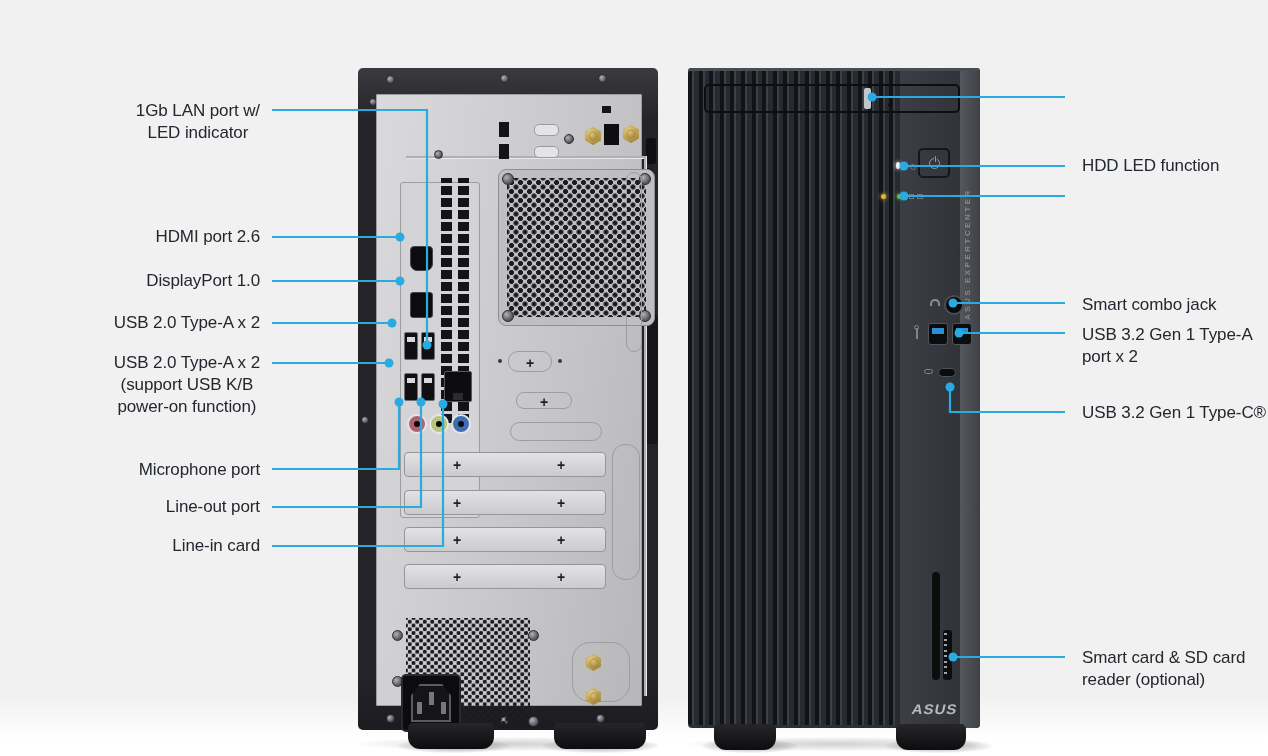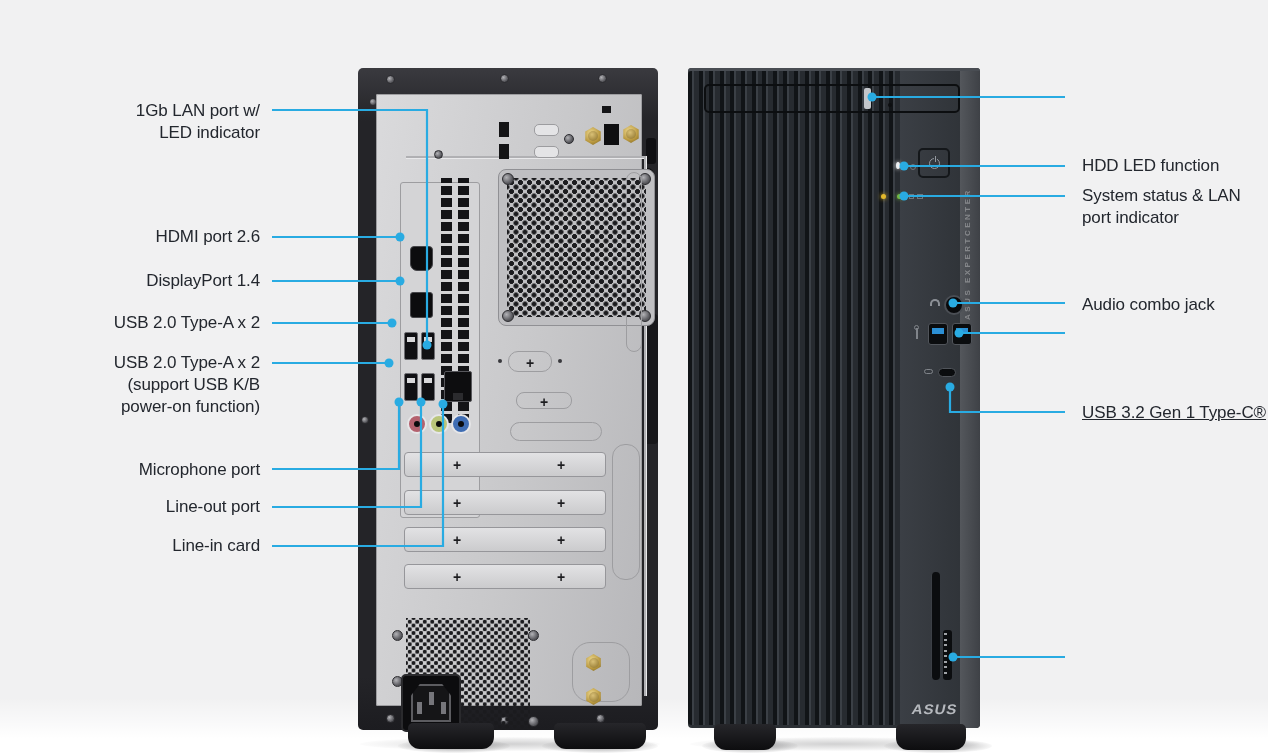--- a/index.html
+++ b/index.html
@@ -6,21 +6,21 @@
   .canvas{position:relative;width:1268px;height:756px;background:#f1f1f2;overflow:hidden;
           font-family:"Liberation Sans",sans-serif;}
   .floor{position:absolute;left:0;top:698px;width:100%;height:58px;
          background:linear-gradient(180deg,rgba(244,244,245,0) 0%,#ffffff 70%);}
   .shadow{position:absolute;height:14px;border-radius:50%;
           background:radial-gradient(ellipse at center,rgba(25,25,28,.40) 0%,rgba(25,25,28,.16) 48%,rgba(25,25,28,0) 75%);}
   .shadow.wide{opacity:.5;}
   
   .lbl{position:absolute;font-size:17px;line-height:22px;font-weight:500;color:#23272e;
        white-space:pre-line;letter-spacing:-.1px;}
-  .lbl-left{right:1008px;text-align:right;}
+  .lbl-left{right:1008px;text-align:center;}
   .lbl-right{left:1082px;text-align:left;}
   
   .overlay{position:absolute;left:0;top:0;pointer-events:none;z-index:6;}
   .cl{fill:none;stroke:#29abe2;stroke-width:2.2;}
   .cd{fill:#29abe2;}
   
   .abs{position:absolute;}
   .screw{position:absolute;border-radius:50%;
          background:radial-gradient(circle at 35% 35%,#b2b2b6,#5e5e63 60%,#3a3a3e);
          border:1px solid #2c2c30;box-sizing:border-box;}
@@ -341,28 +341,30 @@
       </g>
     <g>
         <polyline class="cl" points="954,657 1065,657"></polyline>
         <circle class="cd" cx="953" cy="657" r="4.5"></circle>
       </g>
   </svg>
 
   <div class="lbl lbl-left" style="top:100px;">1Gb LAN port w/
 LED indicator</div>
   <div class="lbl lbl-left" style="top:226px;">HDMI port 2.6</div>
-  <div class="lbl lbl-left" style="top:270px;">DisplayPort 1.4</div>
+  <div class="lbl lbl-left" style="top:270px;">DisplayPort 1.0</div>
   <div class="lbl lbl-left" style="top:312px;">USB 2.0 Type-A x 2</div>
   <div class="lbl lbl-left" style="top:352px;">USB 2.0 Type-A x 2
 (support USB K/B
 power-on function)</div>
   <div class="lbl lbl-left" style="top:459px;">Microphone port</div>
   <div class="lbl lbl-left" style="top:496px;">Line-out port</div>
   <div class="lbl lbl-left" style="top:535px;">Line-in card</div>
 
   <div class="lbl lbl-right" style="top:155px;">HDD LED function</div>
-  <div class="lbl lbl-right" style="top:185px;">System status &amp; LAN
-port indicator</div>
-  <div class="lbl lbl-right" style="top:294px;">Audio combo jack</div>
-  <div class="lbl lbl-right" style="top:402px;text-decoration:underline;">USB 3.2 Gen 1 Type-C®</div>
+  <div class="lbl lbl-right" style="top:294px;">Smart combo jack</div>
+  <div class="lbl lbl-right" style="top:324px;">USB 3.2 Gen 1 Type-A
+port x 2</div>
+  <div class="lbl lbl-right" style="top:402px;">USB 3.2 Gen 1 Type-C®</div>
+  <div class="lbl lbl-right" style="top:647px;">Smart card &amp; SD card
+reader (optional)</div>
 
 </div>
 
 </body></html>

